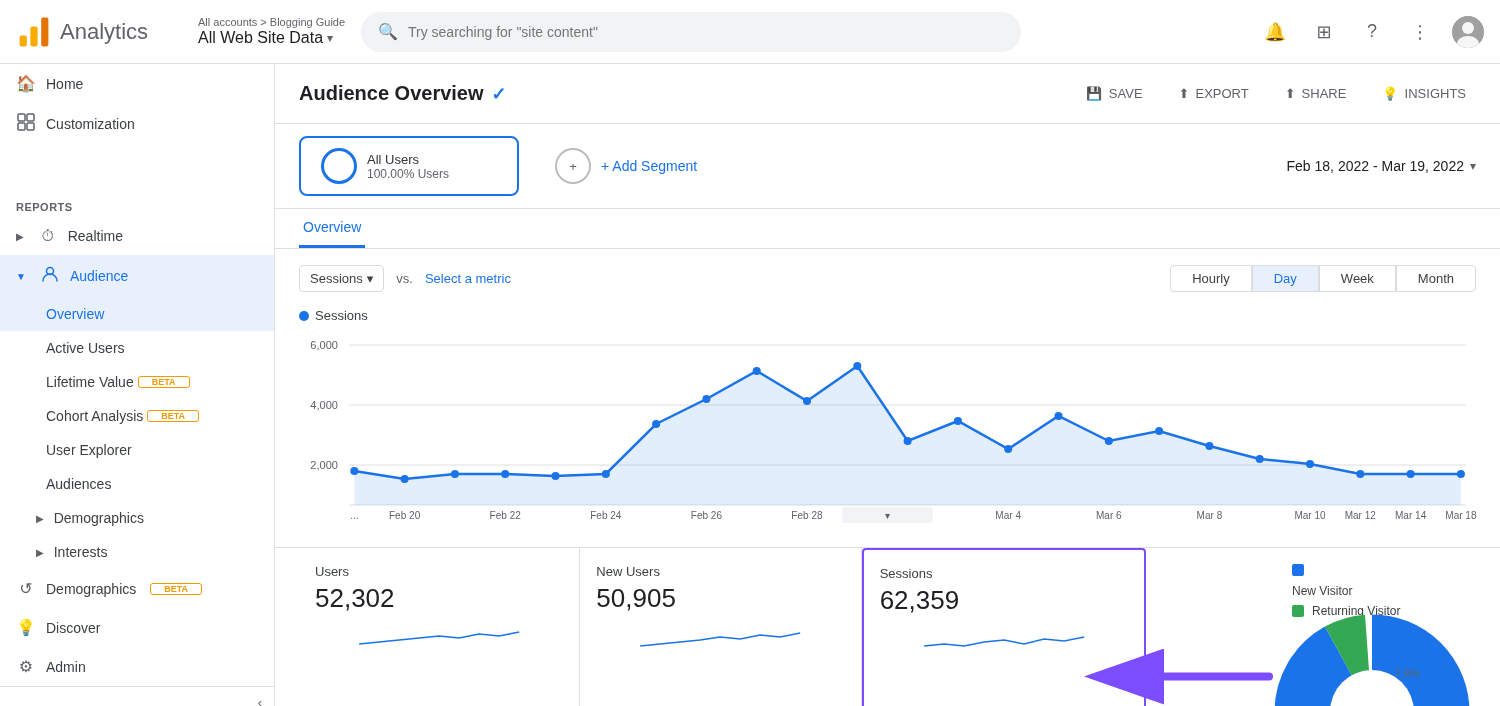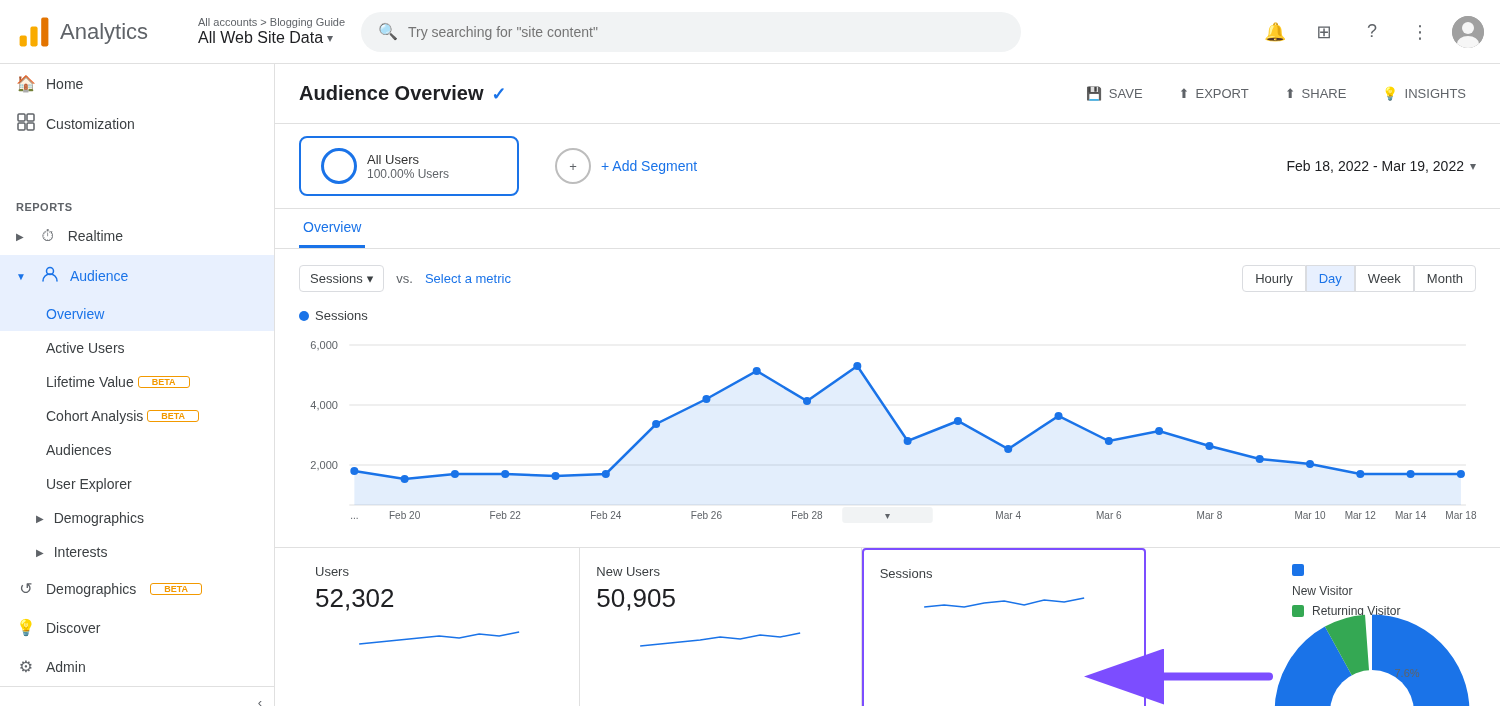--- a/index.html
+++ b/index.html
@@ -80,21 +80,21 @@
     .date-dropdown-arrow { color: #5f6368; font-size: 12px; }
 
     
     .chart-section { padding: 16px 24px; }
 
     .metric-controls { display: flex; align-items: center; gap: 12px; margin-bottom: 16px; }
     .metric-select { display: flex; align-items: center; gap: 4px; border: 1px solid #dadce0; border-radius: 4px; padding: 5px 10px; cursor: pointer; font-size: 13px; color: #3c4043; }
     .vs-label { font-size: 13px; color: #5f6368; }
     .select-metric { font-size: 13px; color: #1a73e8; cursor: pointer; }
     .time-range-tabs { margin-left: auto; display: flex; }
-    .time-tab { padding: 5px 12px; border: 1px solid #dadce0; background: #fff; cursor: pointer; font-size: 13px; color: #3c4043; }
+    .time-tab { padding: 5px 21px; border: 1px solid #dadce0; background: #fff; cursor: pointer; font-size: 13px; color: #3c4043; }
     .time-tab.active { background: #e8f0fe; color: #1a73e8; border-color: #dadce0; }
     .time-tab:first-child { border-radius: 4px 0 0 4px; }
     .time-tab:last-child { border-radius: 0 4px 4px 0; }
 
     
     .chart-container { position: relative; height: 200px; }
     .chart-legend { display: flex; align-items: center; gap: 6px; margin-bottom: 8px; }
     .legend-dot { width: 10px; height: 10px; border-radius: 50%; background: #1a73e8; }
     .legend-label { font-size: 13px; color: #3c4043; }
 
@@ -191,24 +191,24 @@
     </div>
     <div class="sidebar-sub-item">
       <span>Lifetime Value</span>
       <span class="beta-badge">BETA</span>
     </div>
     <div class="sidebar-sub-item">
       <span>Cohort Analysis</span>
       <span class="beta-badge">BETA</span>
     </div>
     <div class="sidebar-sub-item">
+      <span>User Explorer</span>
+    </div>
+    <div class="sidebar-sub-item">
       <span>Audiences</span>
-    </div>
-    <div class="sidebar-sub-item">
-      <span>User Explorer</span>
     </div>
     <div class="sidebar-expandable">
       <span class="expand-arrow">▶</span>
       <span>Demographics</span>
     </div>
     <div class="sidebar-expandable">
       <span class="expand-arrow">▶</span>
       <span>Interests</span>
     </div>
 
@@ -377,20 +377,21 @@
       <div style="flex:1; padding:16px; border-right:1px solid #e0e0e0;">
         <div style="font-size:13px;color:#3c4043;margin-bottom:4px;">New Users</div>
         <div style="font-size:26px;color:#202124;margin-bottom:8px;">50,905</div>
         <svg width="100%" height="28" viewBox="0 0 160 28">
           <polyline points="0,24 20,22 40,20 60,18 80,15 100,17 120,13 140,15 160,11" fill="none" stroke="#1a73e8" stroke-width="1.5"></polyline>
         </svg>
       </div>
 
       <div style="flex:1; padding:16px; border:2px solid #7c4dff; border-radius:4px; position:relative;">
         <div style="font-size:13px;color:#3c4043;margin-bottom:4px;">Sessions</div>
+        <div style="font-size:26px;color:#202124;margin-bottom:8px;">62,359</div>
         <svg width="100%" height="28" viewBox="0 0 160 28">
           <polyline points="0,22 20,20 40,22 60,18 80,16 100,20 120,15 140,17 160,13" fill="none" stroke="#1a73e8" stroke-width="1.5"></polyline>
         </svg>
         
         <div style="position:absolute; right:-130px; top:50%; transform:translateY(-50%); z-index:10;">
           <svg width="120" height="50" viewBox="0 0 120 50">
             <defs>
               <marker id="arrowhead" markerWidth="10" markerHeight="7" refX="0" refY="3.5" orient="auto">
                 <polygon points="0 0, 10 3.5, 0 7" fill="#7c4dff"></polygon>
               </marker>

